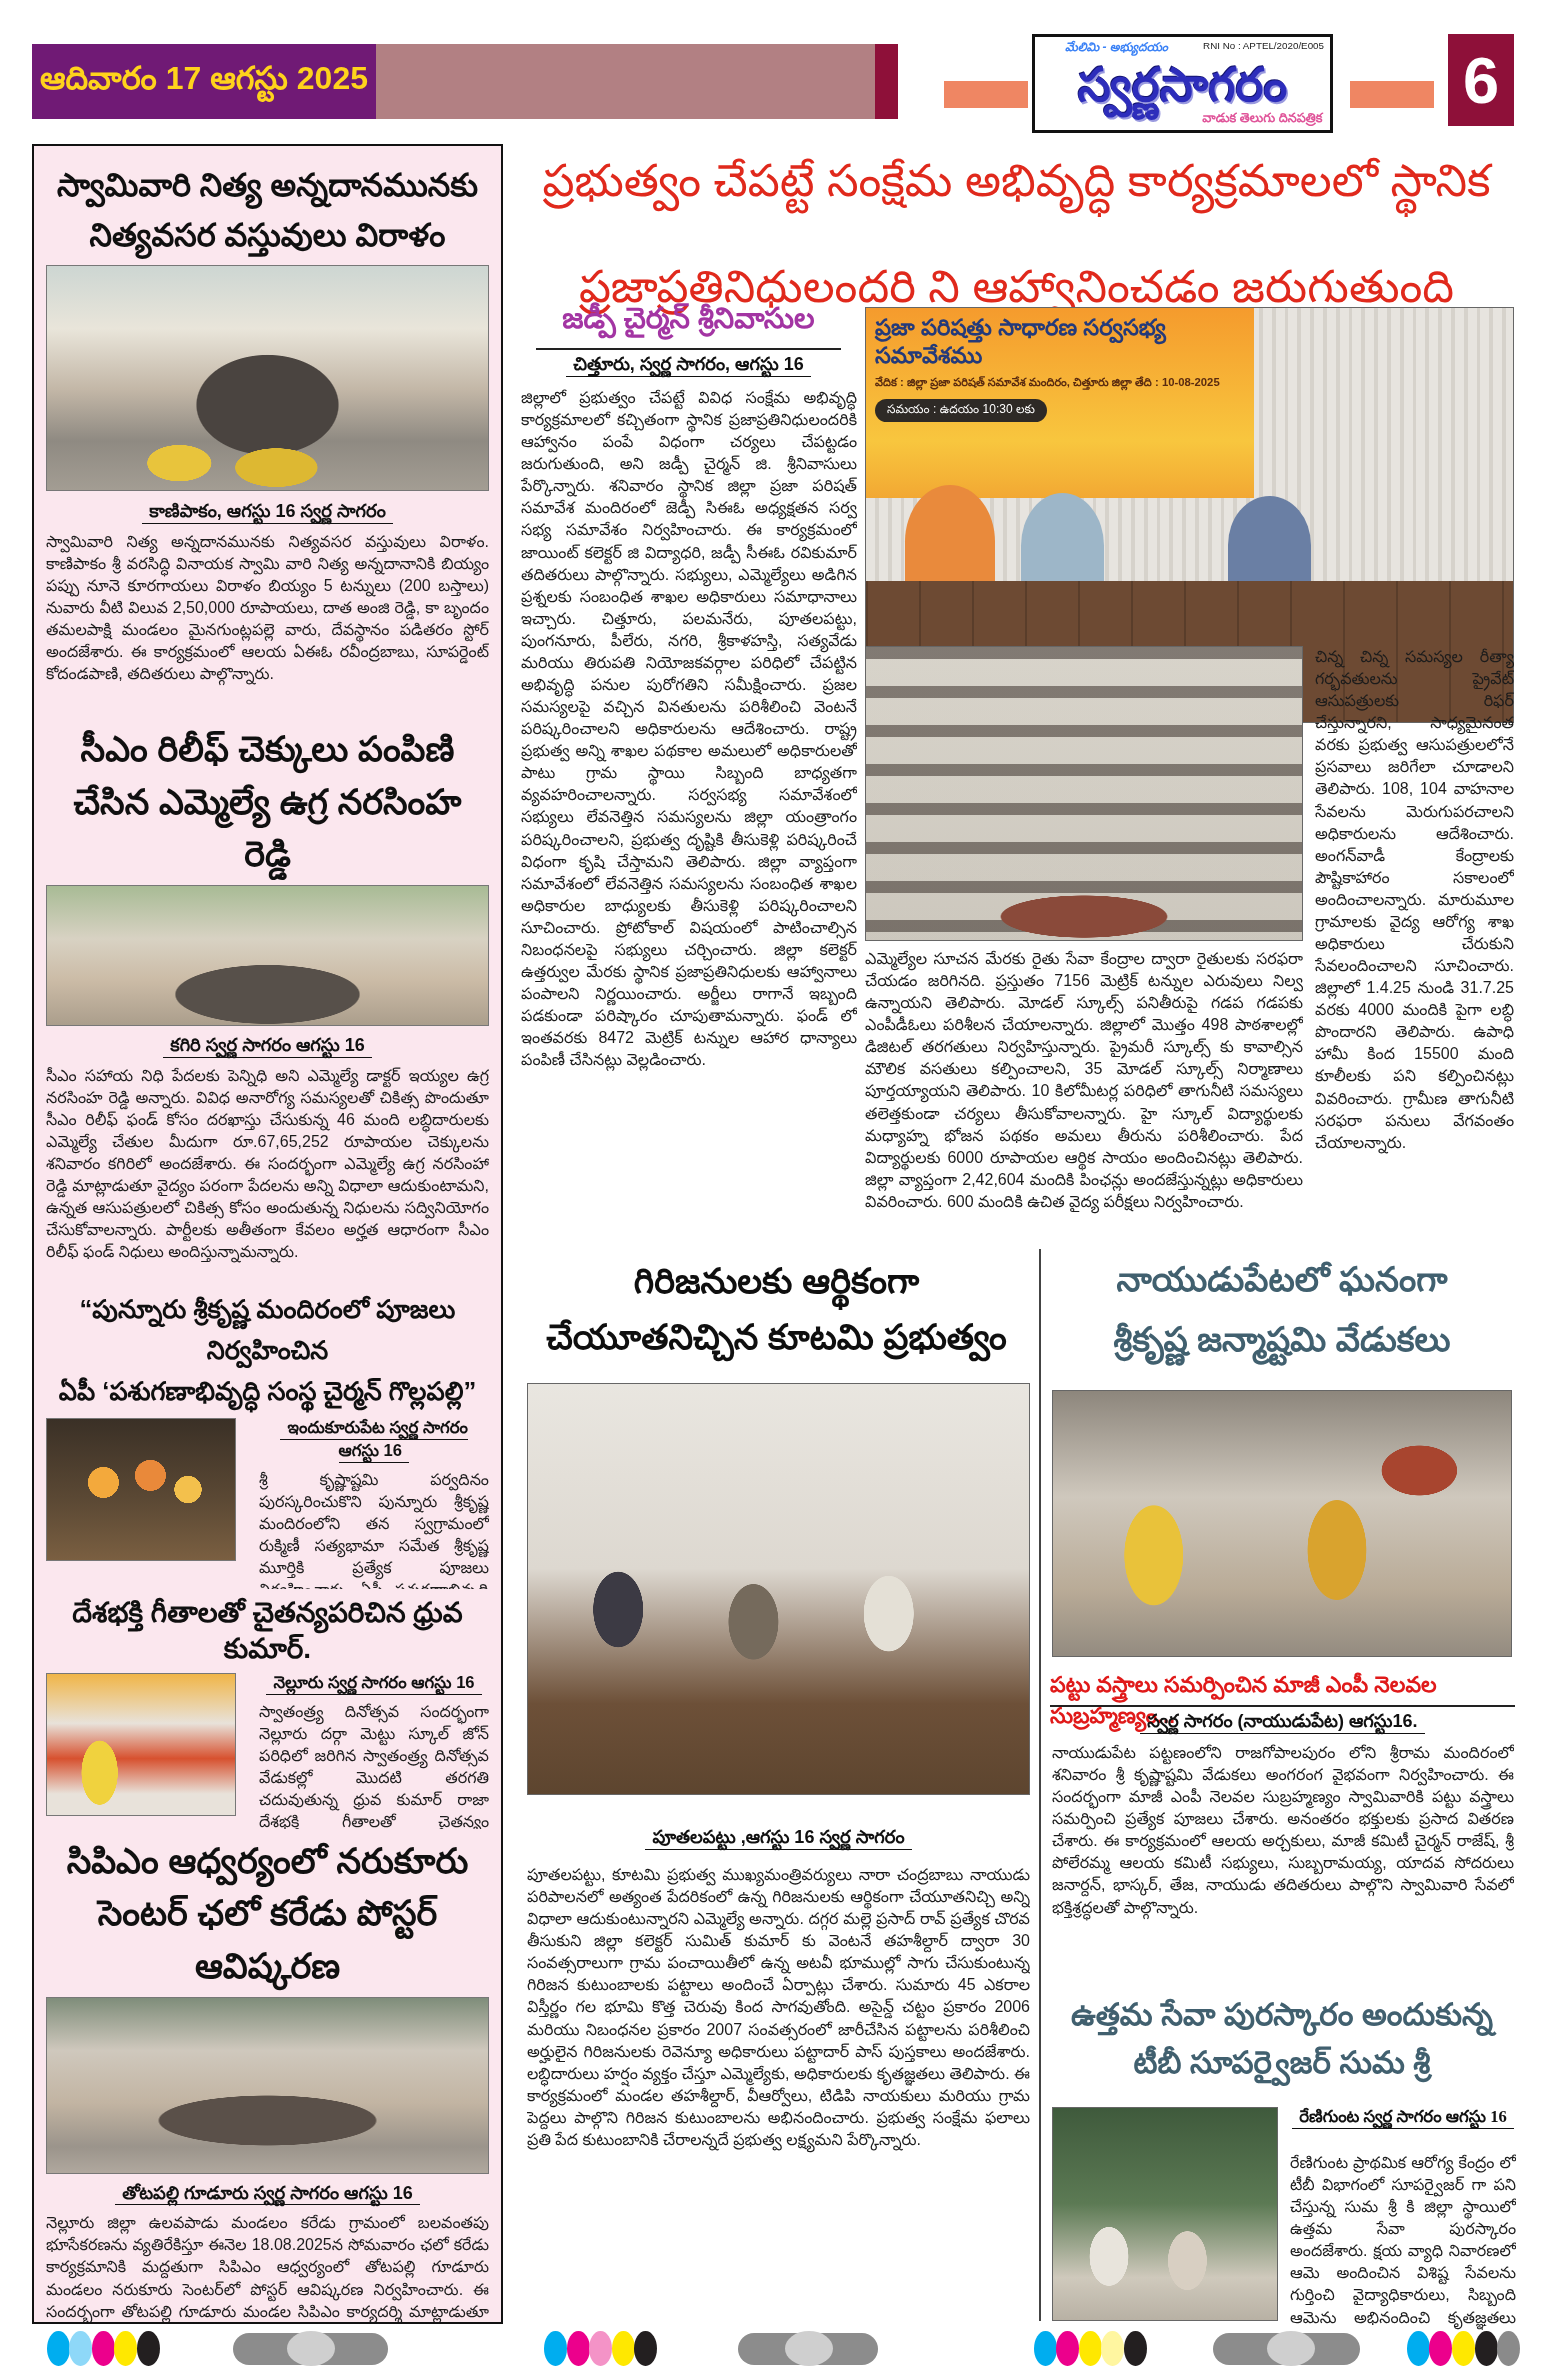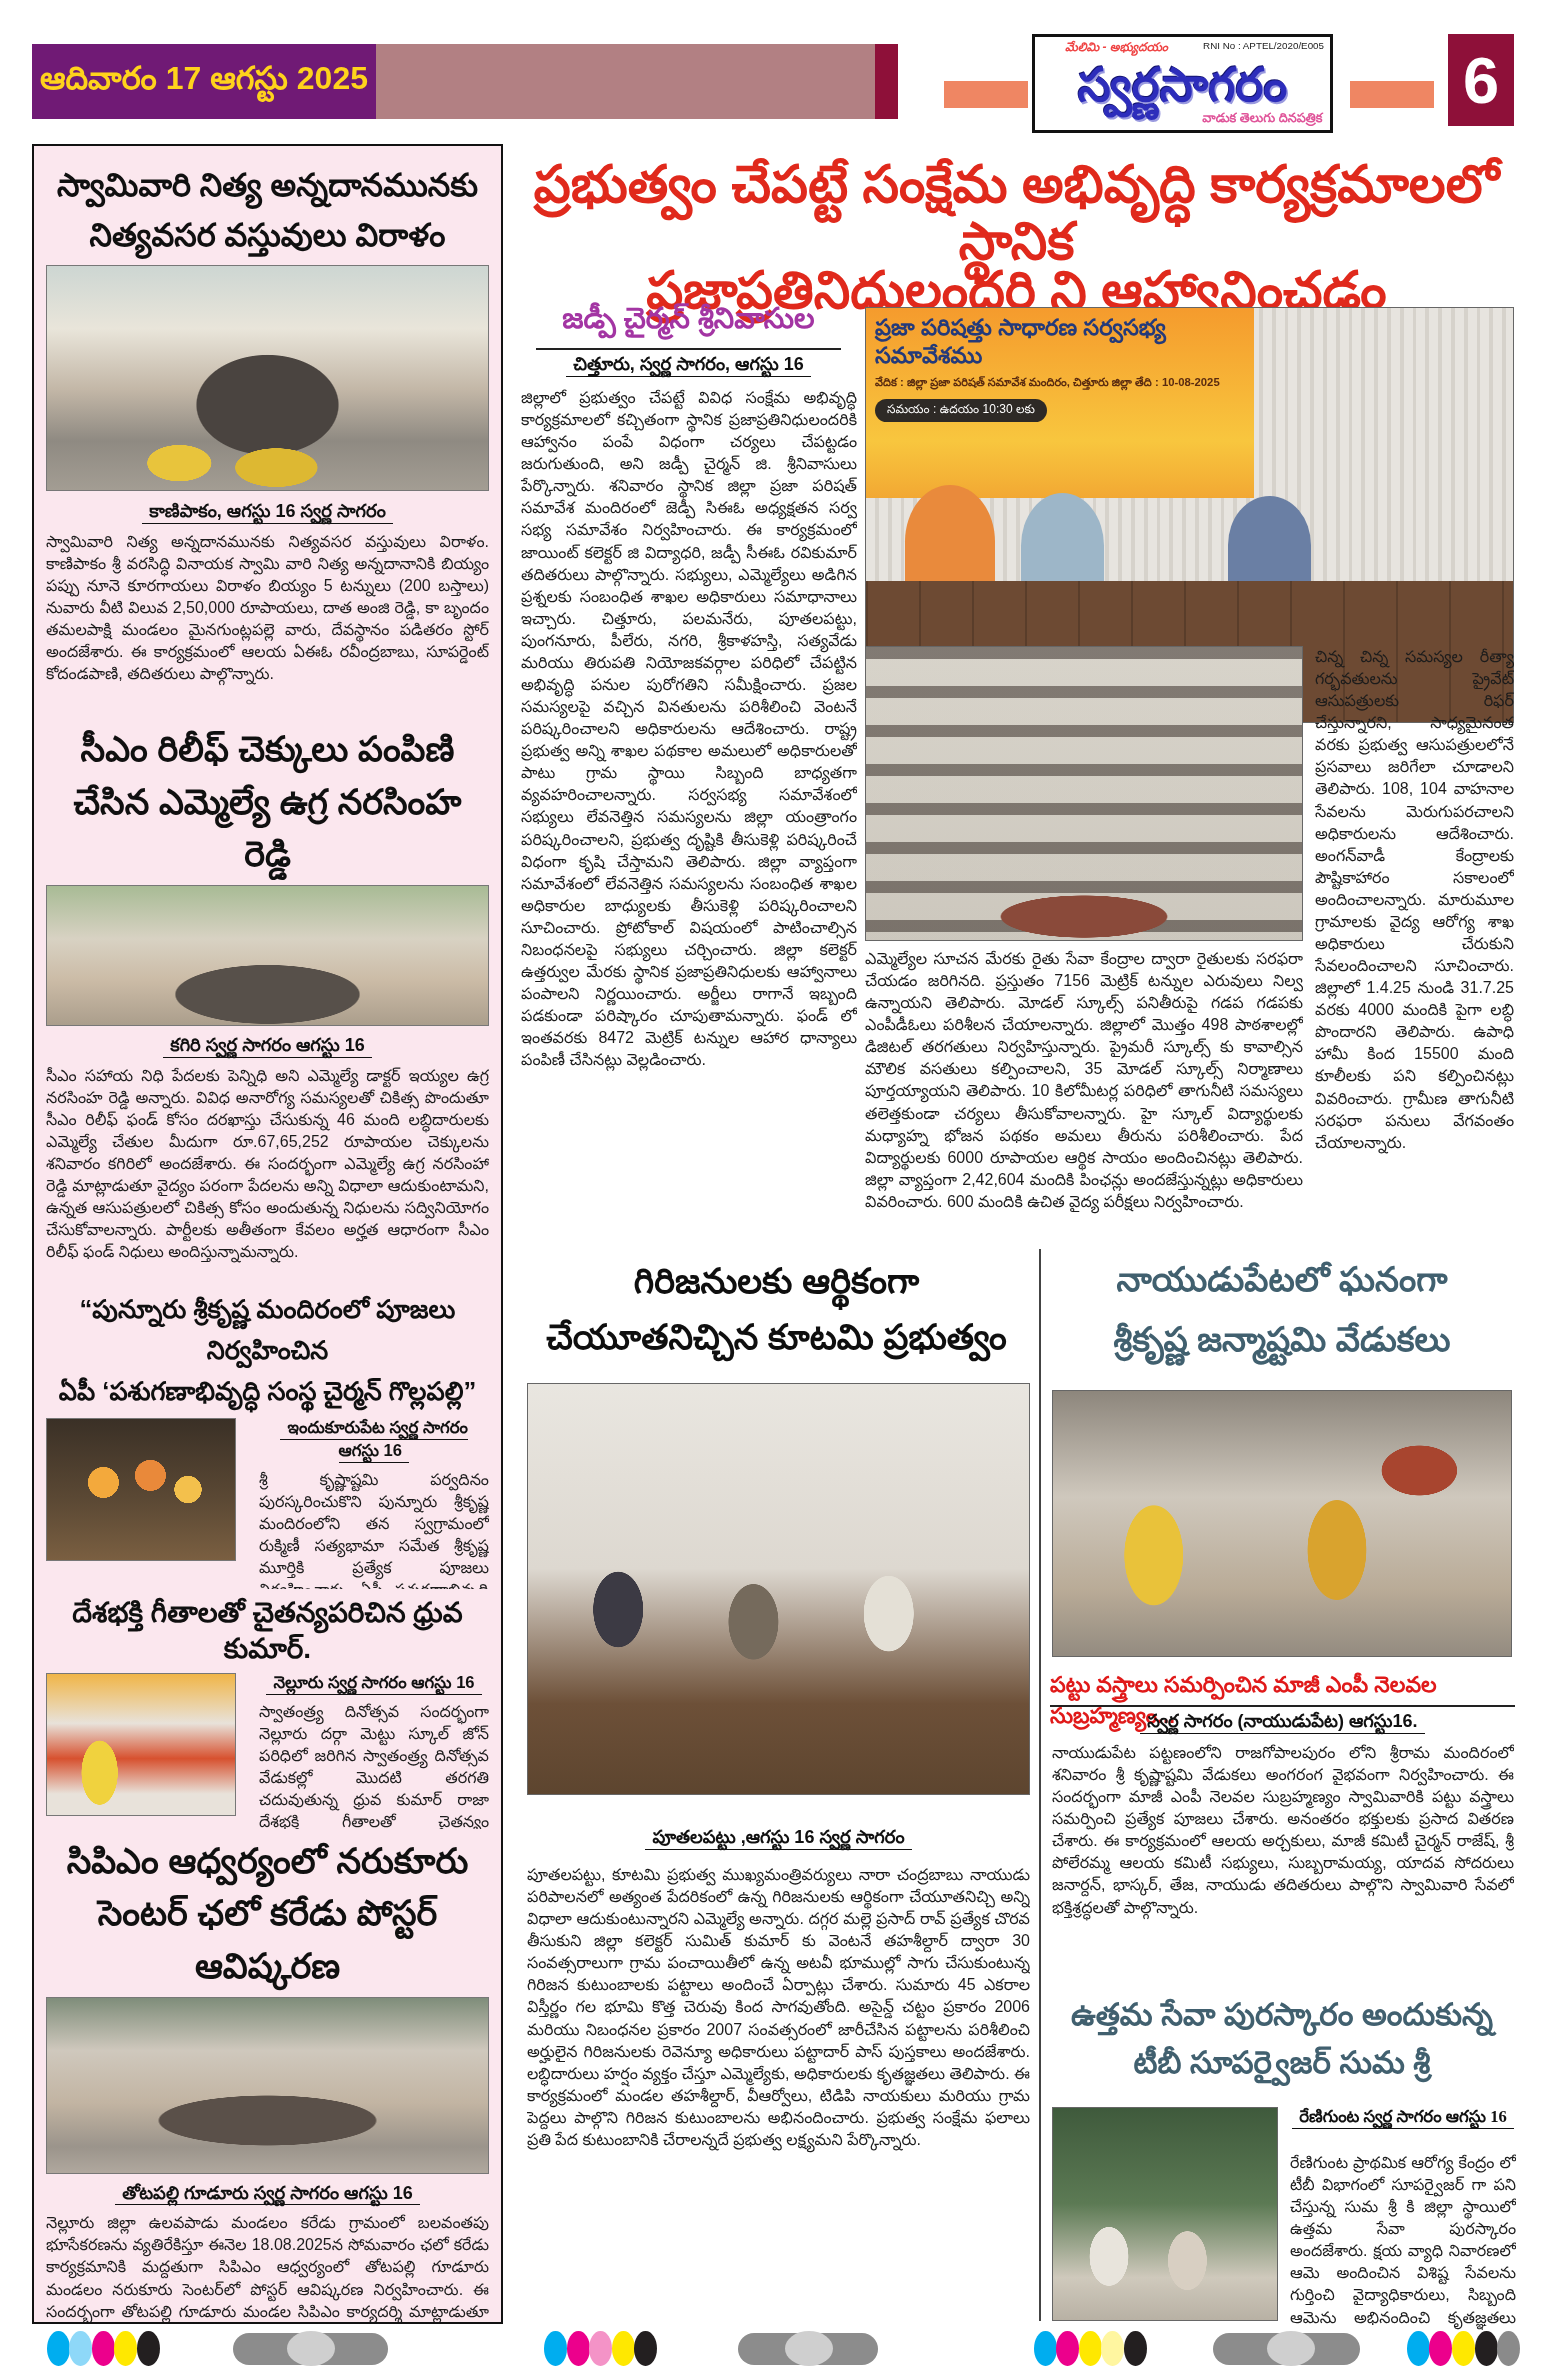--- a/index.html
+++ b/index.html
@@ -10,21 +10,21 @@
   
   .date-bar{position:absolute;left:32px;top:44px;width:344px;height:75px;background:#701a75;
     display:flex;align-items:center;justify-content:center;}
   .date-bar span{color:#ffd31c;font-size:32px;font-weight:bold;}
   .mauve-strip{position:absolute;left:376px;top:44px;width:499px;height:75px;background:#b28083;}
   .maroon-stub{position:absolute;left:875px;top:44px;width:22.6px;height:75px;background:#8e1039;}
   .salmon-dash{position:absolute;top:81px;width:84px;height:27px;background:#ef8663;}
   .masthead{position:absolute;left:1032px;top:34px;width:301px;height:99px;background:#ffffff;
     border:3px solid #111;}
   .masthead .rni{position:absolute;right:6px;top:3px;font-size:9.8px;color:#222;}
-  .masthead .tag-top{position:absolute;left:30px;top:3px;font-size:12px;color:#ef4444;font-style:italic;font-weight:bold;}
+  .masthead .tag-top{position:absolute;left:30px;top:3px;font-size:12px;color:#3b82f6;font-style:italic;font-weight:bold;}
   .masthead .title{position:absolute;left:0;right:0;top:19.6px;text-align:center;font-size:47px;font-weight:bold;
     color:#2d2dbb;text-shadow:1.5px 1.5px 0 #9a9adf, -0.8px -0.8px 0 #14146e;}
   .masthead .tag-bottom{position:absolute;right:7.5px;bottom:2.3px;font-size:12.8px;color:#e0559a;font-weight:bold;}
   .page-num{position:absolute;left:1448px;top:34px;width:66px;height:92px;background:#8e1039;
     display:flex;align-items:center;justify-content:center;color:#fff;font-size:65px;font-weight:bold;}
 
   
   .body-text{font-size:16px;line-height:1.38;text-align:justify;color:#1c1c1c;overflow:hidden;}
   .dateline{text-align:center;font-weight:bold;font-size:18px;color:#111;}
   .dateline span{border-bottom:1.5px solid #111;padding:0 7.5px 1.5px;}
@@ -91,21 +91,21 @@
     radial-gradient(ellipse 53px 90px at 22% 62%, #e9c23a 0 55%, rgba(0,0,0,0) 56%),
     radial-gradient(ellipse 53px 90px at 62% 60%, #d9a32e 0 55%, rgba(0,0,0,0) 56%),
     radial-gradient(ellipse 68px 45px at 80% 30%, #a8452f 0 55%, rgba(0,0,0,0) 56%),
     linear-gradient(180deg,#8d867c 0%,#cfc8bd 40%,#b9ab97 75%,#938b80 100%);}
   .ph-award{width:226px;height:214px;border:0.8px solid #666;background:
     radial-gradient(ellipse 35px 53px at 25% 70%, #e8e4dc 0 55%, rgba(0,0,0,0) 56%),
     radial-gradient(ellipse 35px 53px at 60% 72%, #d8cfc2 0 55%, rgba(0,0,0,0) 56%),
     linear-gradient(180deg,#3f5a3c 0%,#5c7a54 45%,#cfc9bc 80%,#b8b1a4 100%);}
 
   
-  .lead-h{position:absolute;left:519px;width:995px;text-align:center;font-size:52px;font-weight:bold;
+  .lead-h{position:absolute;left:519px;width:995px;text-align:center;font-size:45px;font-weight:normal;
     color:#e0291c;line-height:1.1;}
   .byline{position:absolute;left:519px;top:302px;width:339px;text-align:center;font-size:29px;
     font-weight:bold;color:#a335a3;}
   .rule{position:absolute;background:#222;height:1.5px;}
   .lead-col{position:absolute;overflow:hidden;}
 
   
   .mid-h{position:absolute;left:519px;top:1253px;width:515px;text-align:center;font-size:35px;
     font-weight:bold;color:#0f0f0f;line-height:1.6;}
   .caption{position:absolute;left:527px;top:1827px;width:503px;}

